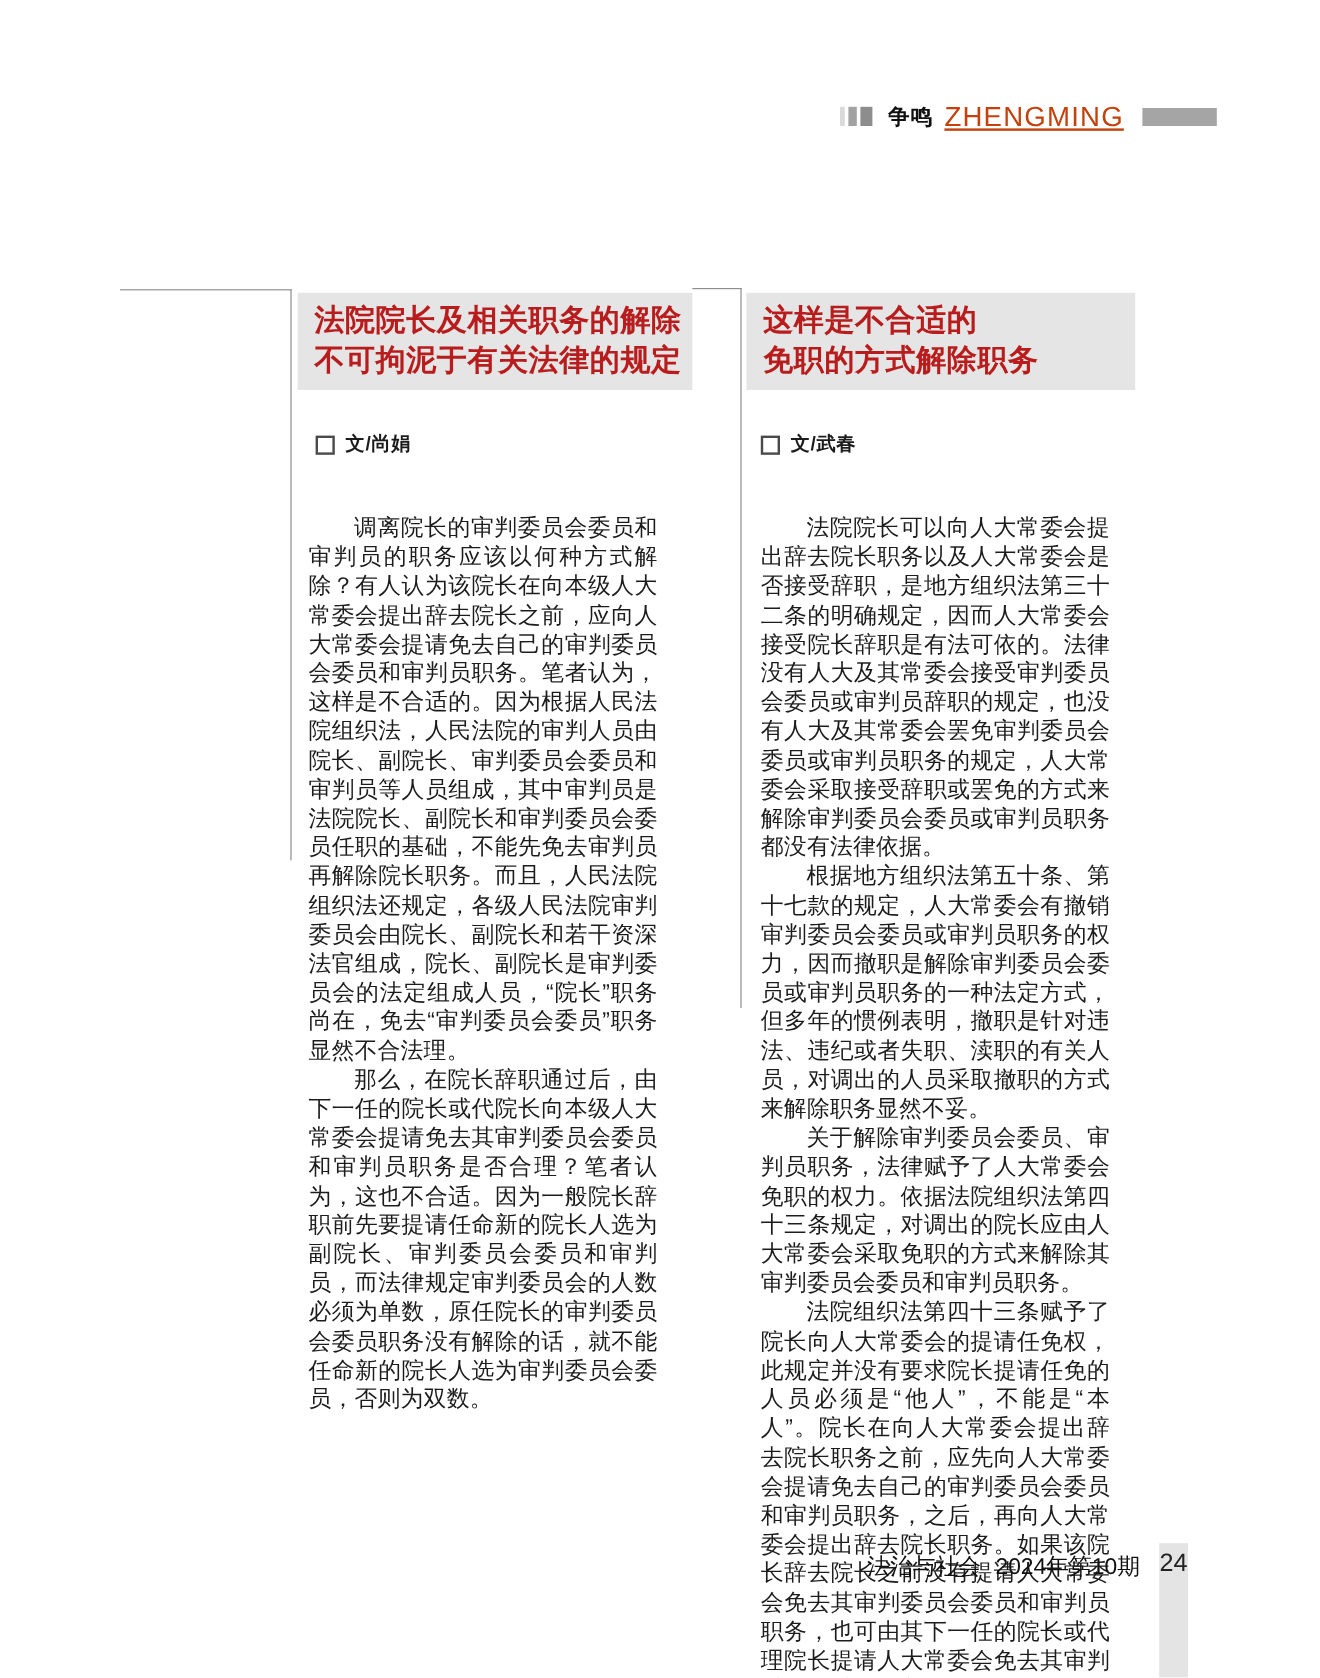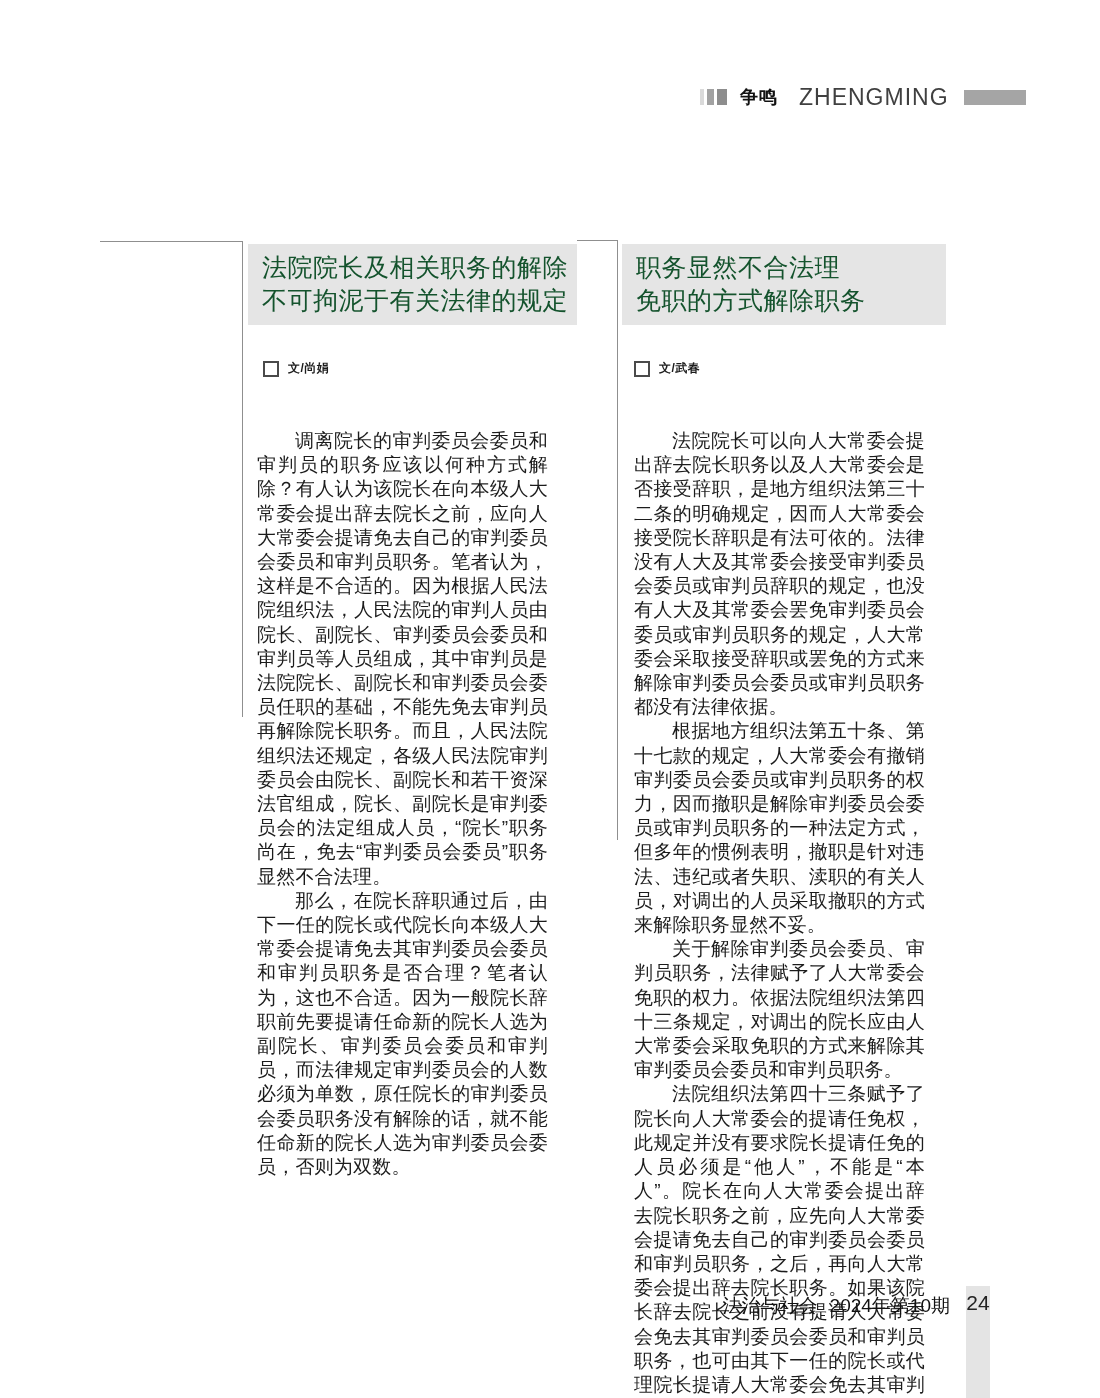--- a/index.html
+++ b/index.html
@@ -15,52 +15,52 @@
   
   .header {
     position: absolute; top: 84px; left: 700px; height: 26px;
     display: flex; align-items: center;
   }
   .hbar { display: inline-block; }
   .hbar1 { width: 4px;  height: 16px; background: #dadada; margin-right: 3px; }
   .hbar2 { width: 7px;  height: 16px; background: #a2a2a2; margin-right: 3px; }
   .hbar3 { width: 10px; height: 16px; background: #8d8d8d; margin-right: 13px; }
   .section-cn { font-size: 18px; font-weight: bold; color: #111; letter-spacing: 1px; }
-  .section-en { font-size: 23px; color: #404040; margin-left: 21px; letter-spacing: 1px; }
+  .section-en { font-size: 23px; color: #c2410c; margin-left: 9px; letter-spacing: 1px; text-decoration: underline; }
   .hbar-right { width: 62px; height: 15px; background: #a5a5a5; margin-left: 15px; }
 
   
   .rule { position: absolute; background: #8f8f8f; }
   .rule-top-left { left: 100px; top: 241px; width: 143px; height: 1px; }
   .vline-left    { left: 242px; top: 241px; width: 1px; height: 476px; }
   .rule-top-mid  { left: 577px; top: 240px; width: 41px; height: 1px; }
   .vline-right   { left: 617px; top: 240px; width: 1px; height: 600px; }
 
   
   .title-box {
     position: absolute; top: 244px; height: 81px;
     background: #e5e5e5;
     padding: 7px 0 0 14px; box-sizing: border-box;
   }
   .title-box.left  { left: 248px; width: 329px; }
   .title-box.right { left: 622px; width: 324px; }
   .title-line {
-    font-size: 25px; font-weight: normal; color: #14532d;
+    font-size: 25px; font-weight: bold; color: #b91c1c;
     line-height: 33px; letter-spacing: 0.5px; white-space: nowrap;
   }
 
   
   .author { position: absolute; top: 360px; display: flex; align-items: center; }
   .author.left  { left: 263px; }
   .author.right { left: 634px; }
   .author-square {
     display: inline-block; width: 12px; height: 12px;
     border: 2px solid #4a4a4a; margin-right: 9px; background: #fff;
   }
-  .author-name { font-size: 12px; font-weight: bold; color: #1c1c1c; letter-spacing: 0.5px; }
+  .author-name { font-size: 16px; font-weight: bold; color: #1c1c1c; letter-spacing: 0.5px; }
 
   
   .body-col {
     position: absolute; top: 429px; width: 291px;
     font-size: 19px; line-height: 24.2px; color: #1c1c1c;
     text-align: justify;
   }
   .body-col.left  { left: 257px; }
   .body-col.right { left: 634px; }
   .body-col p { margin: 0; text-indent: 2em; letter-spacing: 0.2px; }
@@ -99,21 +99,21 @@
   <div class="rule vline-left"></div>
   <div class="rule rule-top-mid"></div>
   <div class="rule vline-right"></div>
 
   <div class="title-box left">
     <div class="title-line">法院院长及相关职务的解除</div>
     <div class="title-line">不可拘泥于有关法律的规定</div>
   </div>
 
   <div class="title-box right">
-    <div class="title-line">职务显然不合法理</div>
+    <div class="title-line">这样是不合适的</div>
     <div class="title-line">免职的方式解除职务</div>
   </div>
 
   <div class="author left">
     <span class="author-square"></span>
     <span class="author-name">文/尚娟</span>
   </div>
   <div class="author right">
     <span class="author-square"></span>
     <span class="author-name">文/武春</span>

